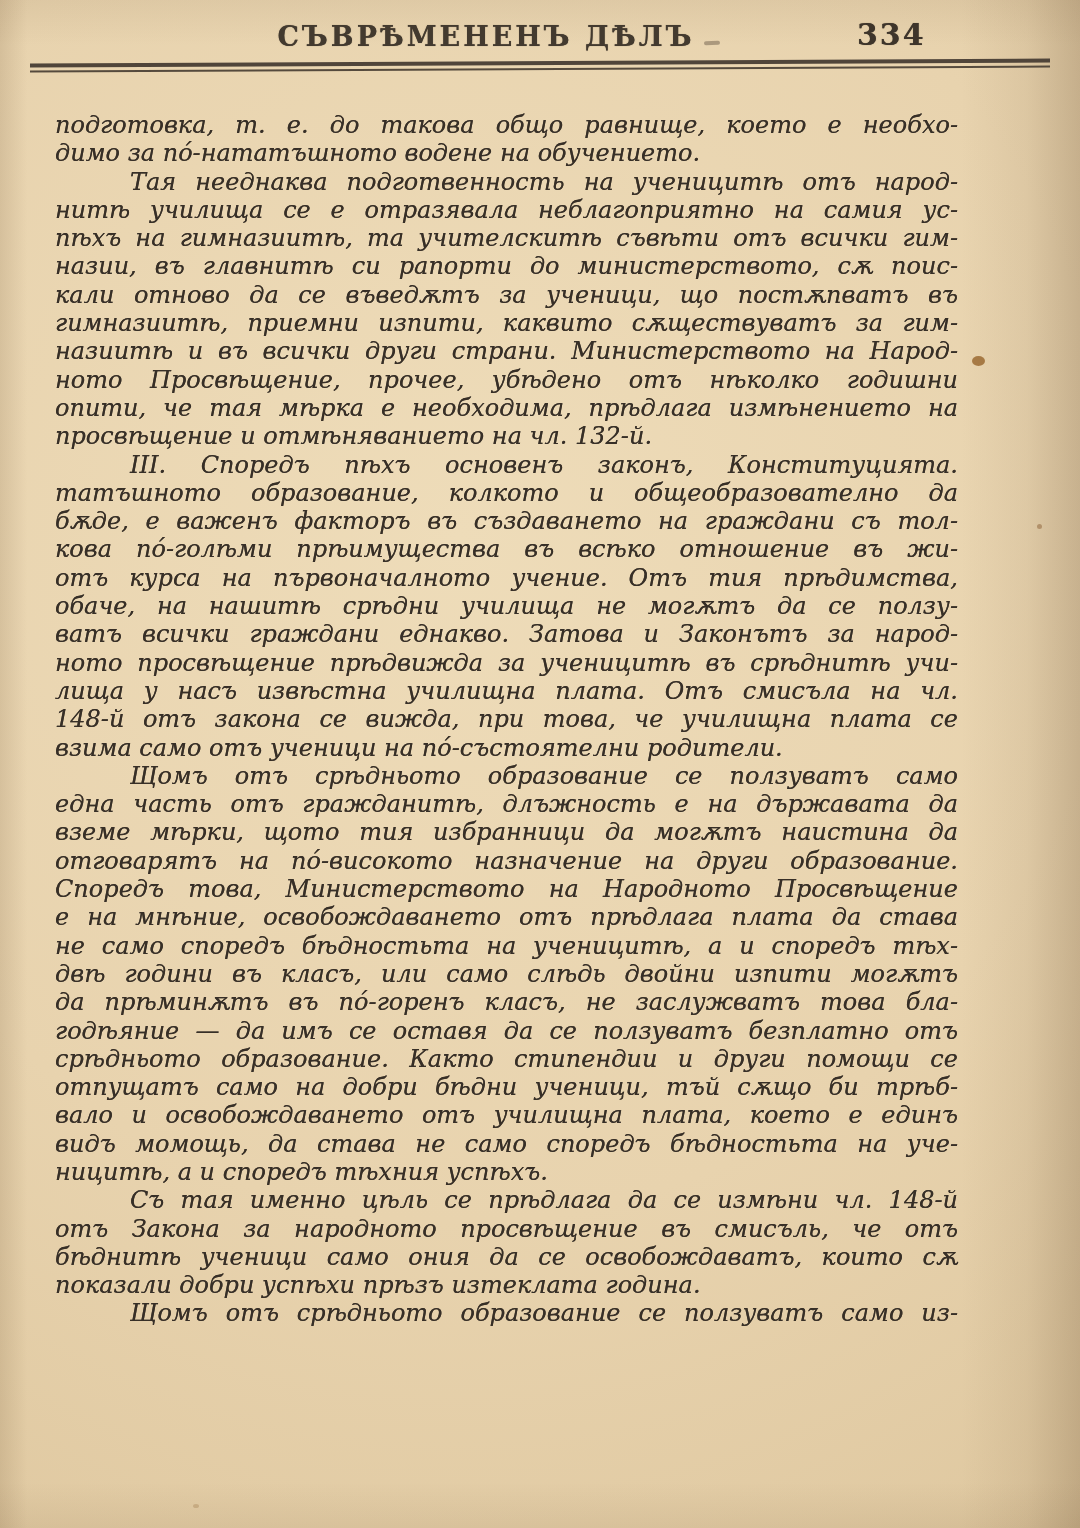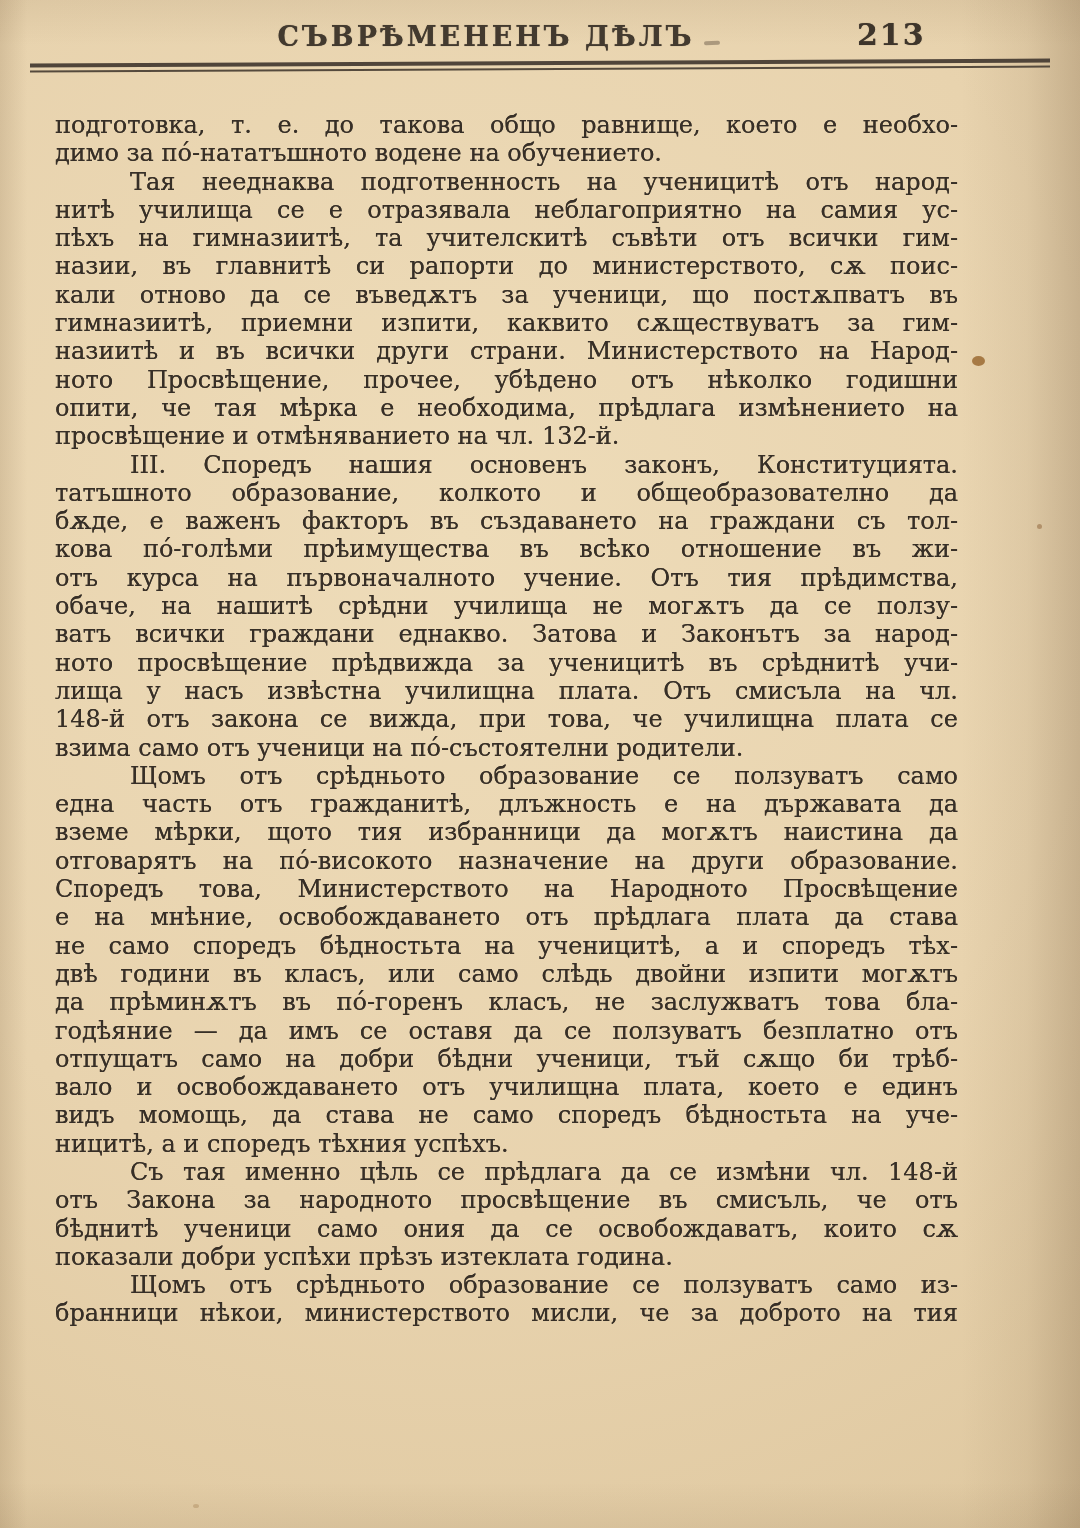--- a/index.html
+++ b/index.html
@@ -65,20 +65,21 @@
     line-height: 28.3px;
     color: #372f27;
     text-shadow: 0 0 0.6px rgba(55,47,39,0.85);
   }
   .line {
     text-align: justify;
     text-align-last: justify;
     white-space: normal;
     height: 28.3px;
     overflow: visible;
+    font-style: italic;
   }
   .line.endline { text-align-last: left; }
   .line.indent { padding-left: 75px; }
   .speck {
     position: absolute;
     border-radius: 50%;
   }
   .speck-a {
     top: 356px; left: 972px; width: 13px; height: 10px;
     background: #9c6b33; opacity: 0.85; filter: blur(0.5px);
@@ -97,68 +98,68 @@
     background: #b99a6f; opacity: 0.6; filter: blur(0.5px);
   }
 </style>
 </head>
 <body>
 
 <div class="page">
 
   <div class="title">СЪВРѢМЕНЕНЪ ДѢЛЪ</div>
 
-  <div class="pagenum">213</div>
+  <div class="pagenum">334</div>
 
   <div class="rule"></div>
 
   <div class="textcol">
       <div class="line">подготовка, т. е. до такова общо равнище, което е необхо-</div>
       <div class="line endline">димо за пó-нататъшното водене на обучението.</div>
       <div class="line indent">Тая нееднаква подготвенность на ученицитѣ отъ народ-</div>
       <div class="line">нитѣ училища се е отразявала неблагоприятно на самия ус-</div>
       <div class="line">пѣхъ на гимназиитѣ, та учителскитѣ съвѣти отъ всички гим-</div>
       <div class="line">назии, въ главнитѣ си рапорти до министерството, сѫ поис-</div>
       <div class="line">кали отново да се въведѫтъ за ученици, що постѫпватъ въ</div>
       <div class="line">гимназиитѣ, приемни изпити, каквито сѫществуватъ за гим-</div>
       <div class="line">назиитѣ и въ всички други страни. Министерството на Народ-</div>
       <div class="line">ното Просвѣщение, прочее, убѣдено отъ нѣколко годишни</div>
       <div class="line">опити, че тая мѣрка е необходима, прѣдлага измѣнението на</div>
       <div class="line endline">просвѣщение и отмѣняванието на чл. 132-й.</div>
-      <div class="line indent">III. Споредъ нашия основенъ законъ, Конституцията.</div>
+      <div class="line indent">III. Споредъ пѣхъ основенъ законъ, Конституцията.</div>
       <div class="line">татъшното образование, колкото и общеобразователно да</div>
       <div class="line">бѫде, е важенъ факторъ въ създаването на граждани съ тол-</div>
       <div class="line">кова пó-голѣми прѣимущества въ всѣко отношение въ жи-</div>
       <div class="line">отъ курса на първоначалното учение. Отъ тия прѣдимства,</div>
       <div class="line">обаче, на нашитѣ срѣдни училища не могѫтъ да се ползу-</div>
       <div class="line">ватъ всички граждани еднакво. Затова и Законътъ за народ-</div>
       <div class="line">ното просвѣщение прѣдвижда за ученицитѣ въ срѣднитѣ учи-</div>
       <div class="line">лища у насъ извѣстна училищна плата. Отъ смисъла на чл.</div>
       <div class="line">148-й отъ закона се вижда, при това, че училищна плата се</div>
       <div class="line endline">взима само отъ ученици на пó-състоятелни родители.</div>
       <div class="line indent">Щомъ отъ срѣдньото образование се ползуватъ само</div>
       <div class="line">една часть отъ гражданитѣ, длъжность е на държавата да</div>
       <div class="line">вземе мѣрки, щото тия избранници да могѫтъ наистина да</div>
       <div class="line">отговарятъ на пó-високото назначение на други образование.</div>
       <div class="line">Споредъ това, Министерството на Народното Просвѣщение</div>
       <div class="line">е на мнѣние, освобождаването отъ прѣдлага плата да става</div>
       <div class="line">не само споредъ бѣдностьта на ученицитѣ, а и споредъ тѣх-</div>
       <div class="line">двѣ години въ класъ, или само слѣдь двойни изпити могѫтъ</div>
       <div class="line">да прѣминѫтъ въ пó-горенъ класъ, не заслужватъ това бла-</div>
       <div class="line">годѣяние — да имъ се оставя да се ползуватъ безплатно отъ</div>
+      <div class="line">срѣдньото образование. Както стипендии и други помощи се</div>
       <div class="line">отпущатъ само на добри бѣдни ученици, тъй сѫщо би трѣб-</div>
       <div class="line">вало и освобождаването отъ училищна плата, което е единъ</div>
       <div class="line">видъ момощь, да става не само споредъ бѣдностьта на уче-</div>
       <div class="line endline">ницитѣ, а и споредъ тѣхния успѣхъ.</div>
       <div class="line indent">Съ тая именно цѣль се прѣдлага да се измѣни чл. 148-й</div>
       <div class="line">отъ Закона за народното просвѣщение въ смисъль, че отъ</div>
       <div class="line">бѣднитѣ ученици само ония да се освобождаватъ, които сѫ</div>
       <div class="line endline">показали добри успѣхи прѣзъ изтеклата година.</div>
       <div class="line indent">Щомъ отъ срѣдньото образование се ползуватъ само из-</div>
-      <div class="line">бранници нѣкои, министерството мисли, че за доброто на тия</div>
     </div>
 
   <div class="speck speck-a"></div>
   <div class="speck speck-b"></div>
   <div class="speck speck-dash"></div>
   <div class="speck speck-c"></div>
 
 </div>
 
 </body></html>

